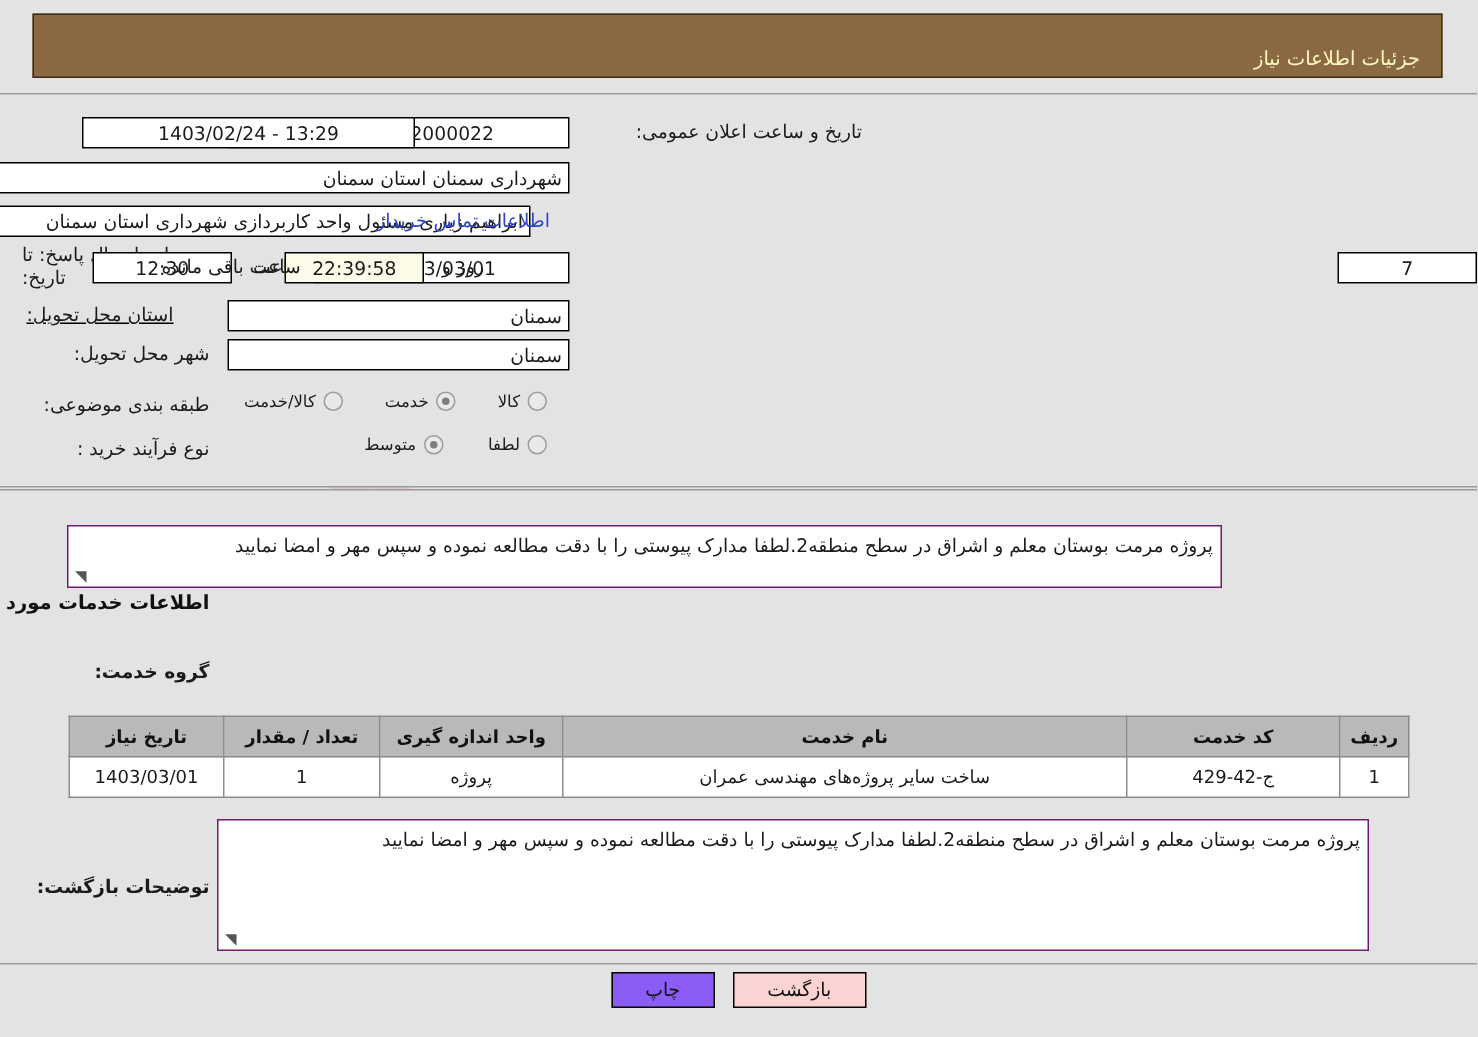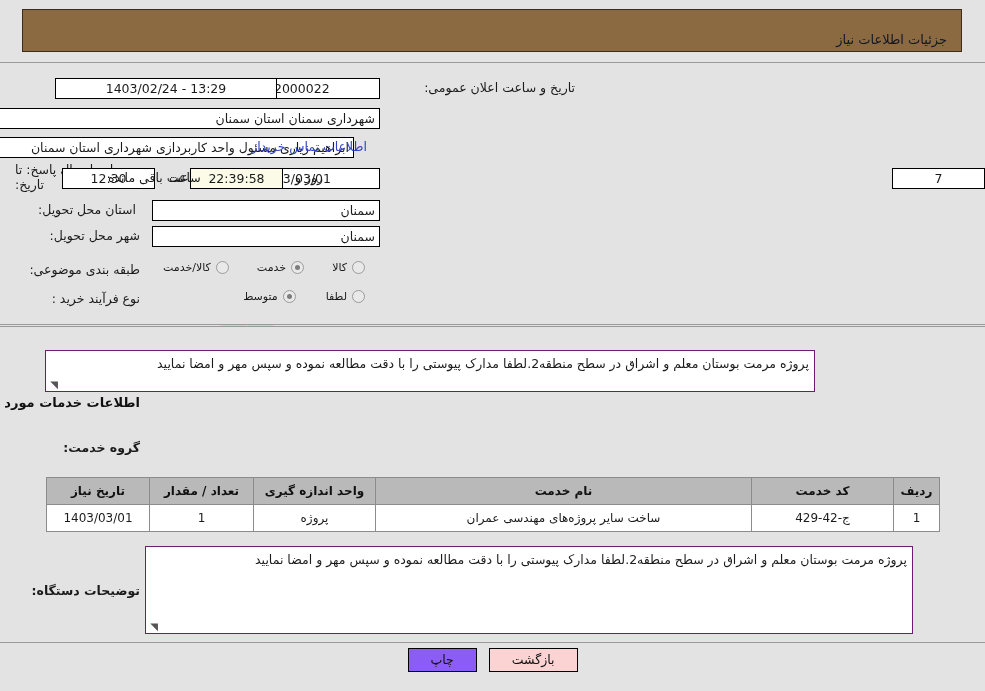--- a/index.html
+++ b/index.html
@@ -74,21 +74,21 @@
     height: 43px;
     background: #8b6a42;
     border: 1px solid #3b2d1c;
     box-sizing: border-box;
     z-index: 10;
   }
   .title-bar .title-text {
     position: absolute;
     right: 14px;
     bottom: 4px;
-    color: #0f172a;
+    color: #fef9c3;
     font-size: 13px;
   }
 
   
   .panel {
     position: absolute;
     box-sizing: border-box;
     background: #e3e3e3;
     border-top: 1px solid #9a9a9a;
     border-bottom: 1px solid #9a9a9a;
@@ -317,21 +317,21 @@
   <div class="box ctr" style="position:absolute; right:830px; top:168px; width:93px; z-index:12;">12:30</div>
   <div class="box ctr" style="position:absolute; right:0px; left:330px; top:168px; width:93px; z-index:12;">7</div>
   <div class="row" style="left:295px; right:auto; top:170px;">
     <span class="plain">روز و</span>
   </div>
   <div class="box ctr cream" style="position:absolute; left:190px; top:168px; width:93px; z-index:12;">22:39:58</div>
   <div class="row" style="left:108px; right:auto; top:170px;">
     <span class="plain">ساعت باقی مانده</span>
   </div>
 
-  <div class="row" style="right:849px; top:202px;">
+  <div class="row" style="right:869px; top:202px;text-decoration:underline;">
     <span class="lbl">استان محل تحویل:</span>
   </div>
   <div class="box" style="position:absolute; right:605px; top:200px; width:228px; z-index:12;">سمنان</div>
 
   <div class="row" style="right:845px; top:228px;">
     <span class="lbl">شهر محل تحویل:</span>
   </div>
   <div class="box" style="position:absolute; right:605px; top:226px; width:228px; z-index:12;">سمنان</div>
 
   <div class="row" style="right:845px; top:262px;">
@@ -405,21 +405,21 @@
         <td class="ltr">ج-42-429</td>
         <td>ساخت سایر پروژه‌های مهندسی عمران</td>
         <td>پروژه</td>
         <td>1</td>
         <td class="ltr">1403/03/01</td>
       </tr>
     </tbody>
   </table>
 
   <div class="row" style="right:845px; top:583px;">
-    <span class="lbl lbl-b">توضیحات دستگاه:</span>
+    <span class="lbl lbl-b">توضیحات بازگشت:</span>
   </div>
   <div class="ta" style="position:absolute; right:72px; top:546px; width:768px; height:88px; z-index:12;">
     <span>پروژه مرمت بوستان معلم و اشراق در سطح منطقه2.لطفا مدارک پیوستی را با دقت مطالعه نموده و سپس مهر و امضا نمایید</span>
     <span class="grip">◥</span>
   </div>
 
   <div class="btnbar">
     <div class="btn btn-back">بازگشت</div>
     <div class="btn btn-print">چاپ</div>
   </div>

